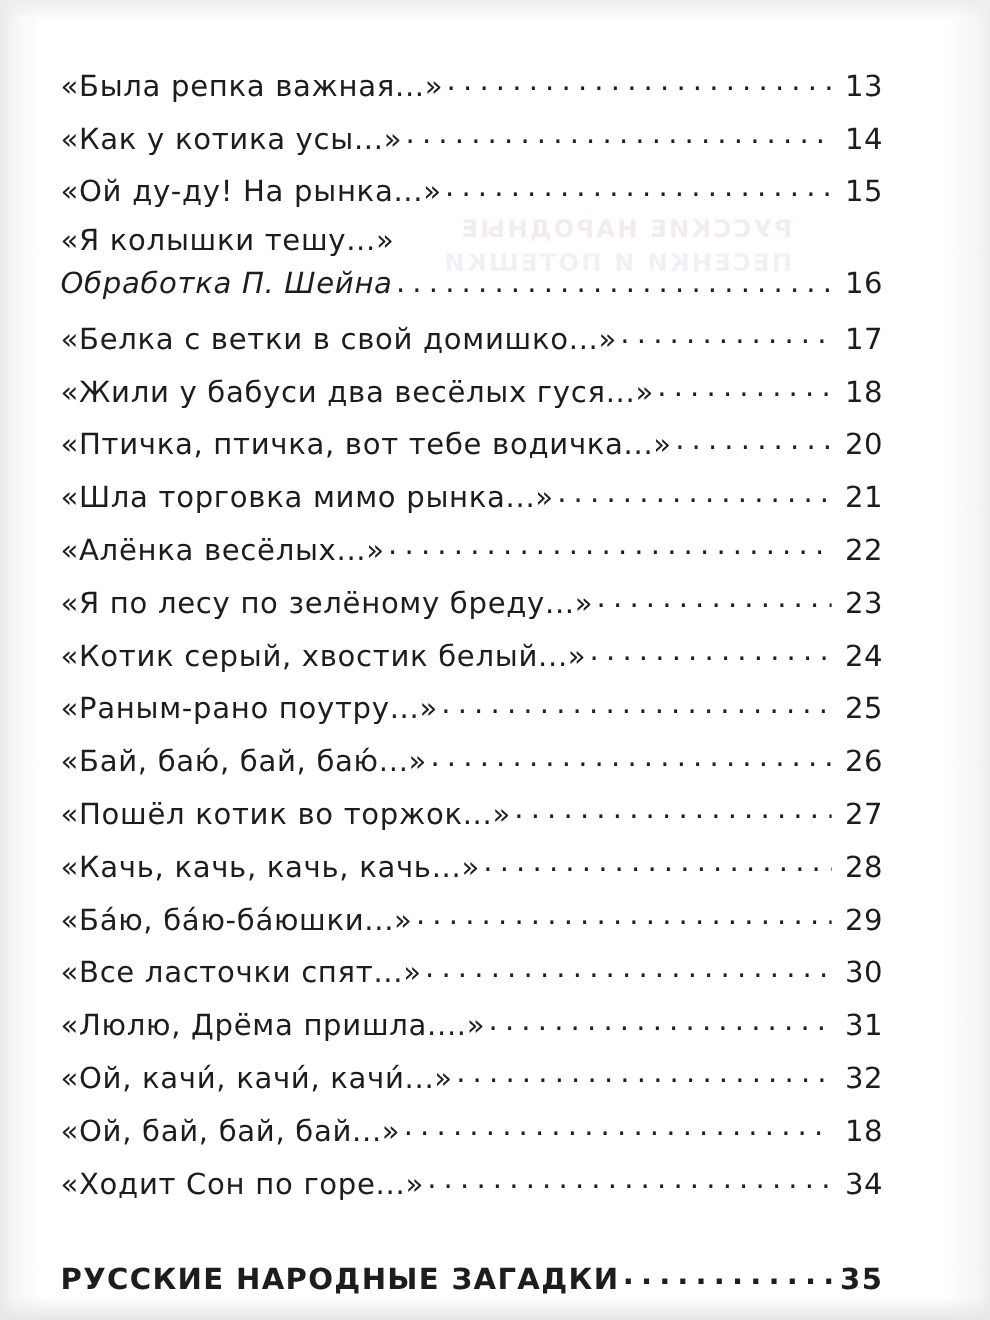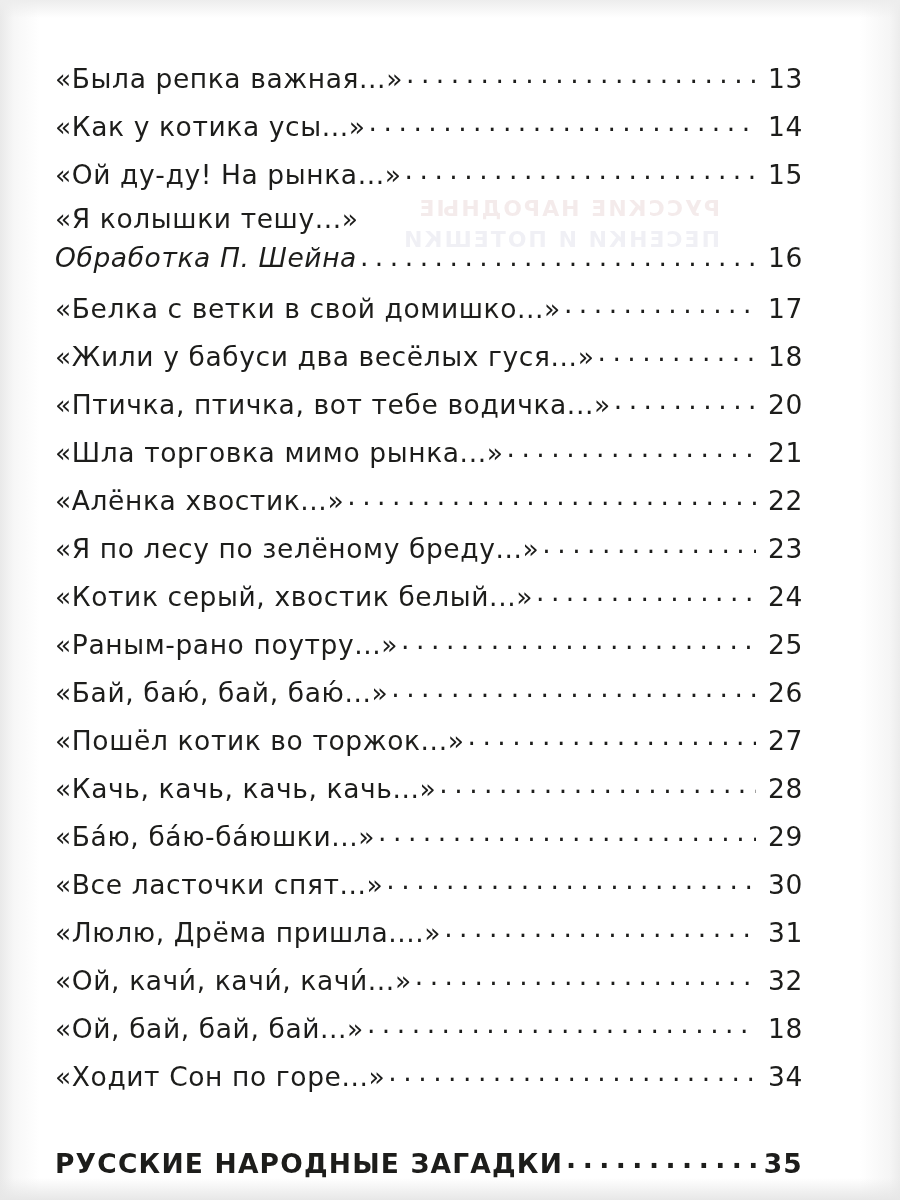--- a/index.html
+++ b/index.html
@@ -202,21 +202,21 @@
 
     <div class="toc-entry">
       <span class="title">«Шла торговка мимо рынка...»</span>
       <span class="leader">
           <span>...........................................................</span>
         </span>
       <span class="page-num">21</span>
     </div>
 
     <div class="toc-entry">
-      <span class="title">«Алёнка хвостик...»</span>
+      <span class="title">«Алёнка весёлых...»</span>
       <span class="leader">
           <span>...........................................................</span>
         </span>
       <span class="page-num">22</span>
     </div>
 
     <div class="toc-entry">
       <span class="title">«Я по лесу по зелёному бреду...»</span>
       <span class="leader">
           <span>...........................................................</span>

